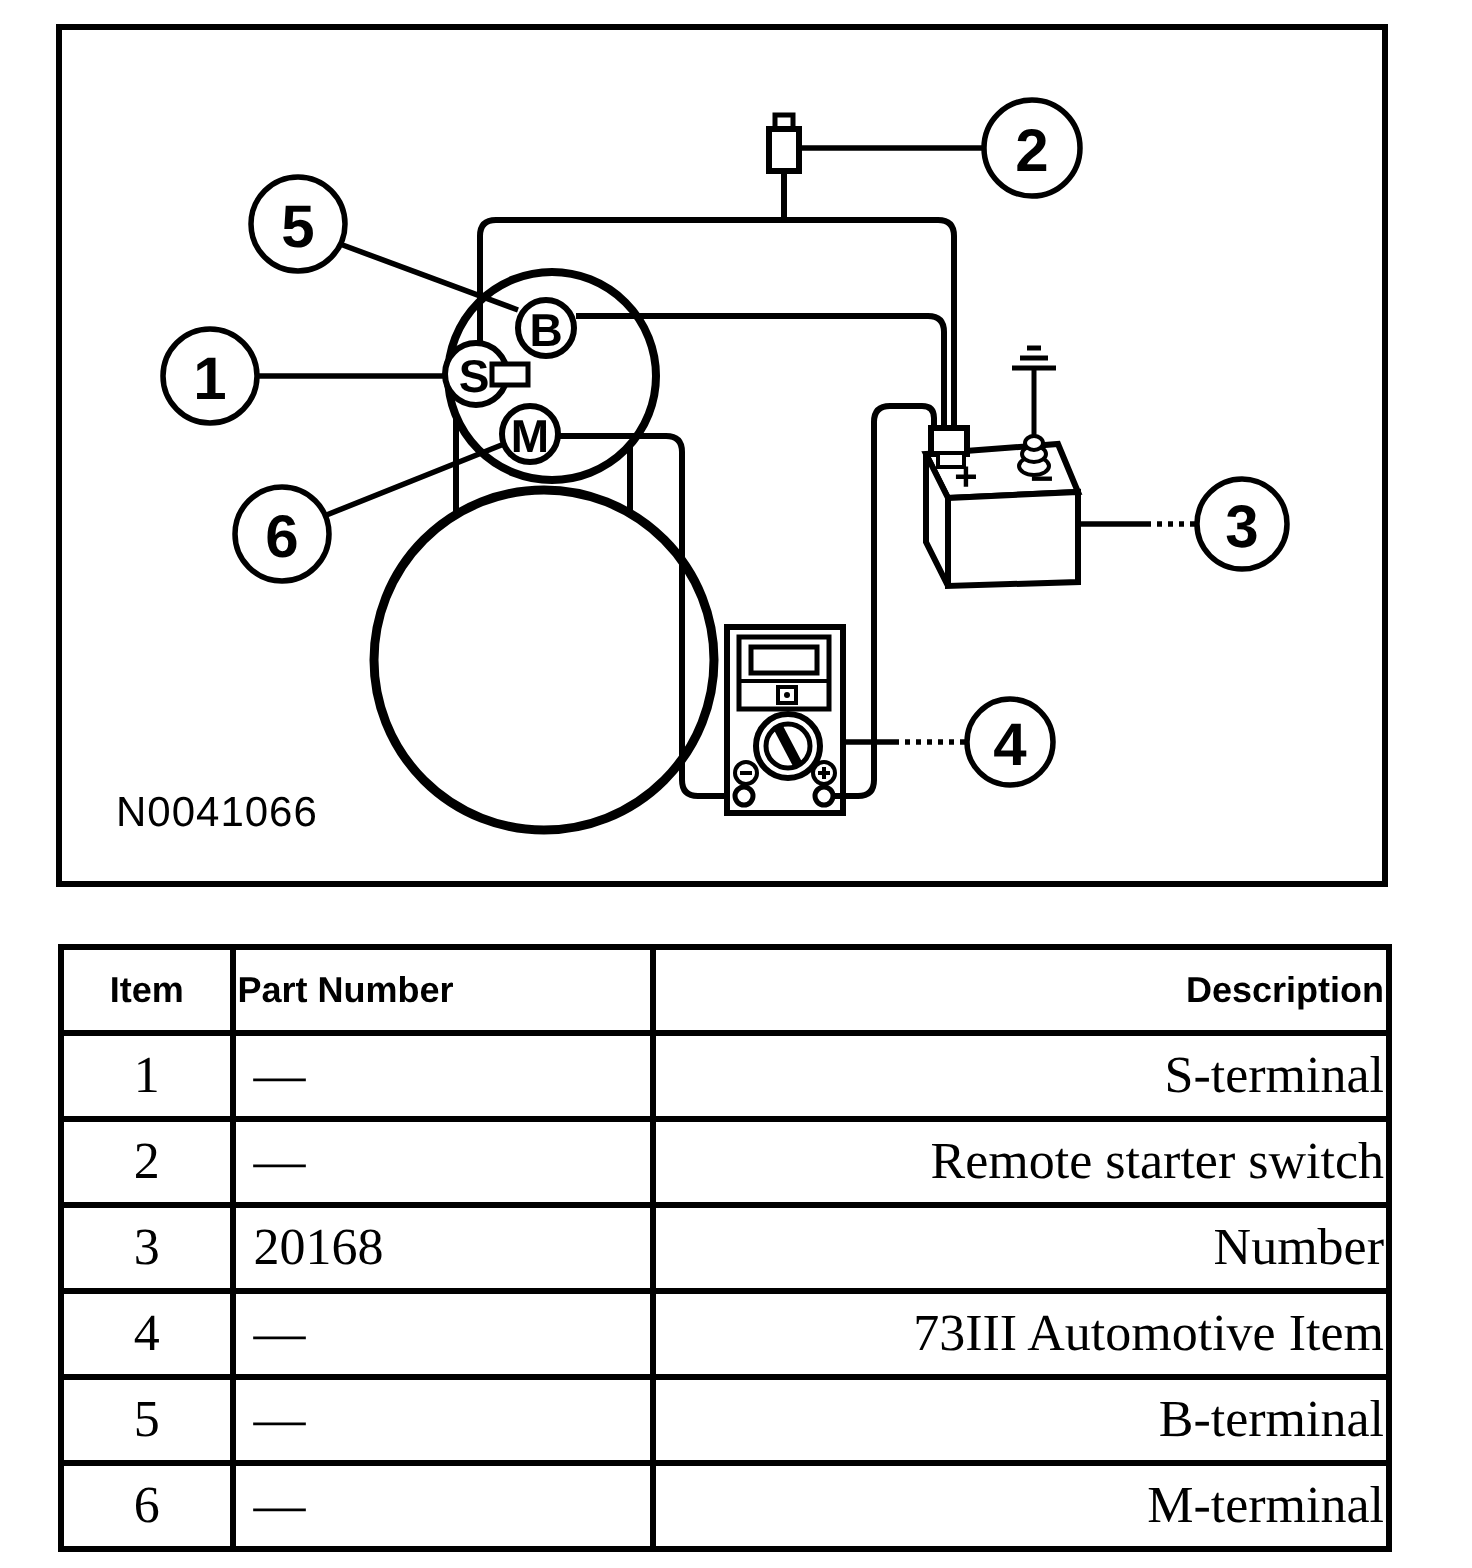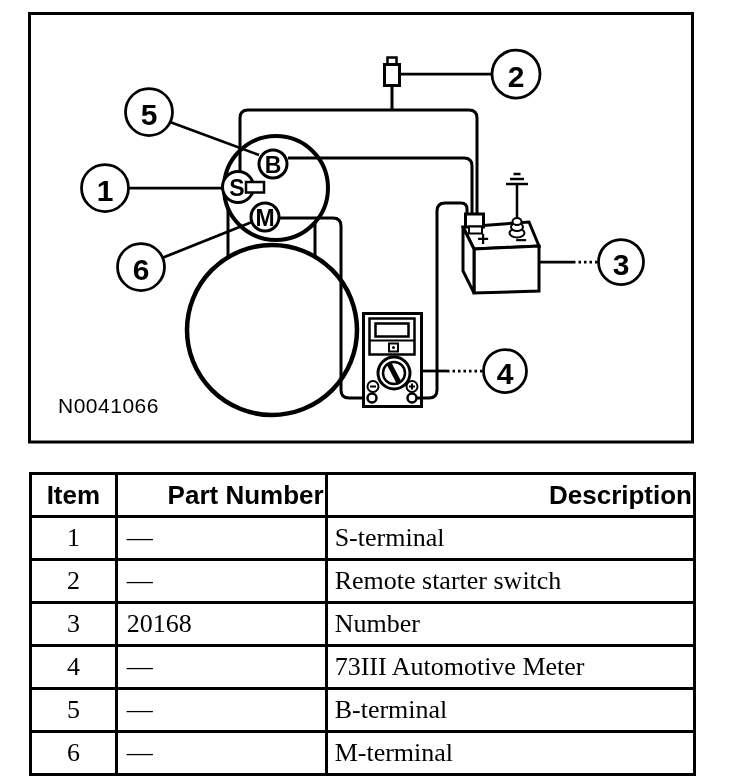--- a/index.html
+++ b/index.html
@@ -7,30 +7,30 @@
   #figure-wrap{position:absolute;left:0;top:0;width:736px;height:460px;}
   svg{display:block;}
   svg text{font-family:"Liberation Sans",sans-serif;fill:#000;}
   .callout-num{font-size:30px;font-weight:bold;}
   .terminal-letter{font-size:23px;font-weight:bold;}
   .battery-sign{font-size:20px;font-weight:bold;}
   .figure-id{font-size:21px;font-weight:normal;letter-spacing:0.5px;}
 
   table.parts{position:absolute;left:29px;top:472px;width:667px;border-collapse:collapse;table-layout:fixed;}
   table.parts th,table.parts td{border:3px solid #000;vertical-align:middle;overflow:hidden;white-space:nowrap;}
-  table.parts th{height:38px;font-family:"Liberation Sans",sans-serif;font-size:26px;font-weight:bold;}
+  table.parts th{height:38px;font-family:"Liberation Sans",sans-serif;font-size:18px;font-weight:bold;}
   table.parts td{height:38px;font-family:"Liberation Serif",serif;font-size:26px;font-weight:normal;}
   .col-item{width:85px;}
   .col-part{width:208px;}
   .col-desc{width:365px;}
   th.c-item, td.c-item{text-align:center;}
-  th.c-part{text-align:right;}
+  th.c-part{text-align:left;}
   td.c-part{text-align:left;padding-left:9px;}
   th.c-desc{text-align:right;padding-left:10px;}
-  td.c-desc{text-align:left;padding-left:7px;}
+  td.c-desc{text-align:right;padding-left:7px;}
 </style>
 </head>
 <body>
 
 <div id="figure-wrap">
 <svg width="736" height="460" viewBox="0 0 736 460" xmlns="http://www.w3.org/2000/svg">
 
   <rect x="29.5" y="13.5" width="663" height="428.5" fill="none" stroke="#000" stroke-width="3"></rect>
 
   <g fill="none" stroke="#000" stroke-width="3">
@@ -176,21 +176,21 @@
       <td class="c-desc">Remote starter switch</td>
     </tr>
     <tr>
       <td class="c-item">3</td>
       <td class="c-part">20168</td>
       <td class="c-desc">Number</td>
     </tr>
     <tr>
       <td class="c-item">4</td>
       <td class="c-part">—</td>
-      <td class="c-desc">73III Automotive Meter</td>
+      <td class="c-desc">73III Automotive Item</td>
     </tr>
     <tr>
       <td class="c-item">5</td>
       <td class="c-part">—</td>
       <td class="c-desc">B-terminal</td>
     </tr>
     <tr>
       <td class="c-item">6</td>
       <td class="c-part">—</td>
       <td class="c-desc">M-terminal</td>

